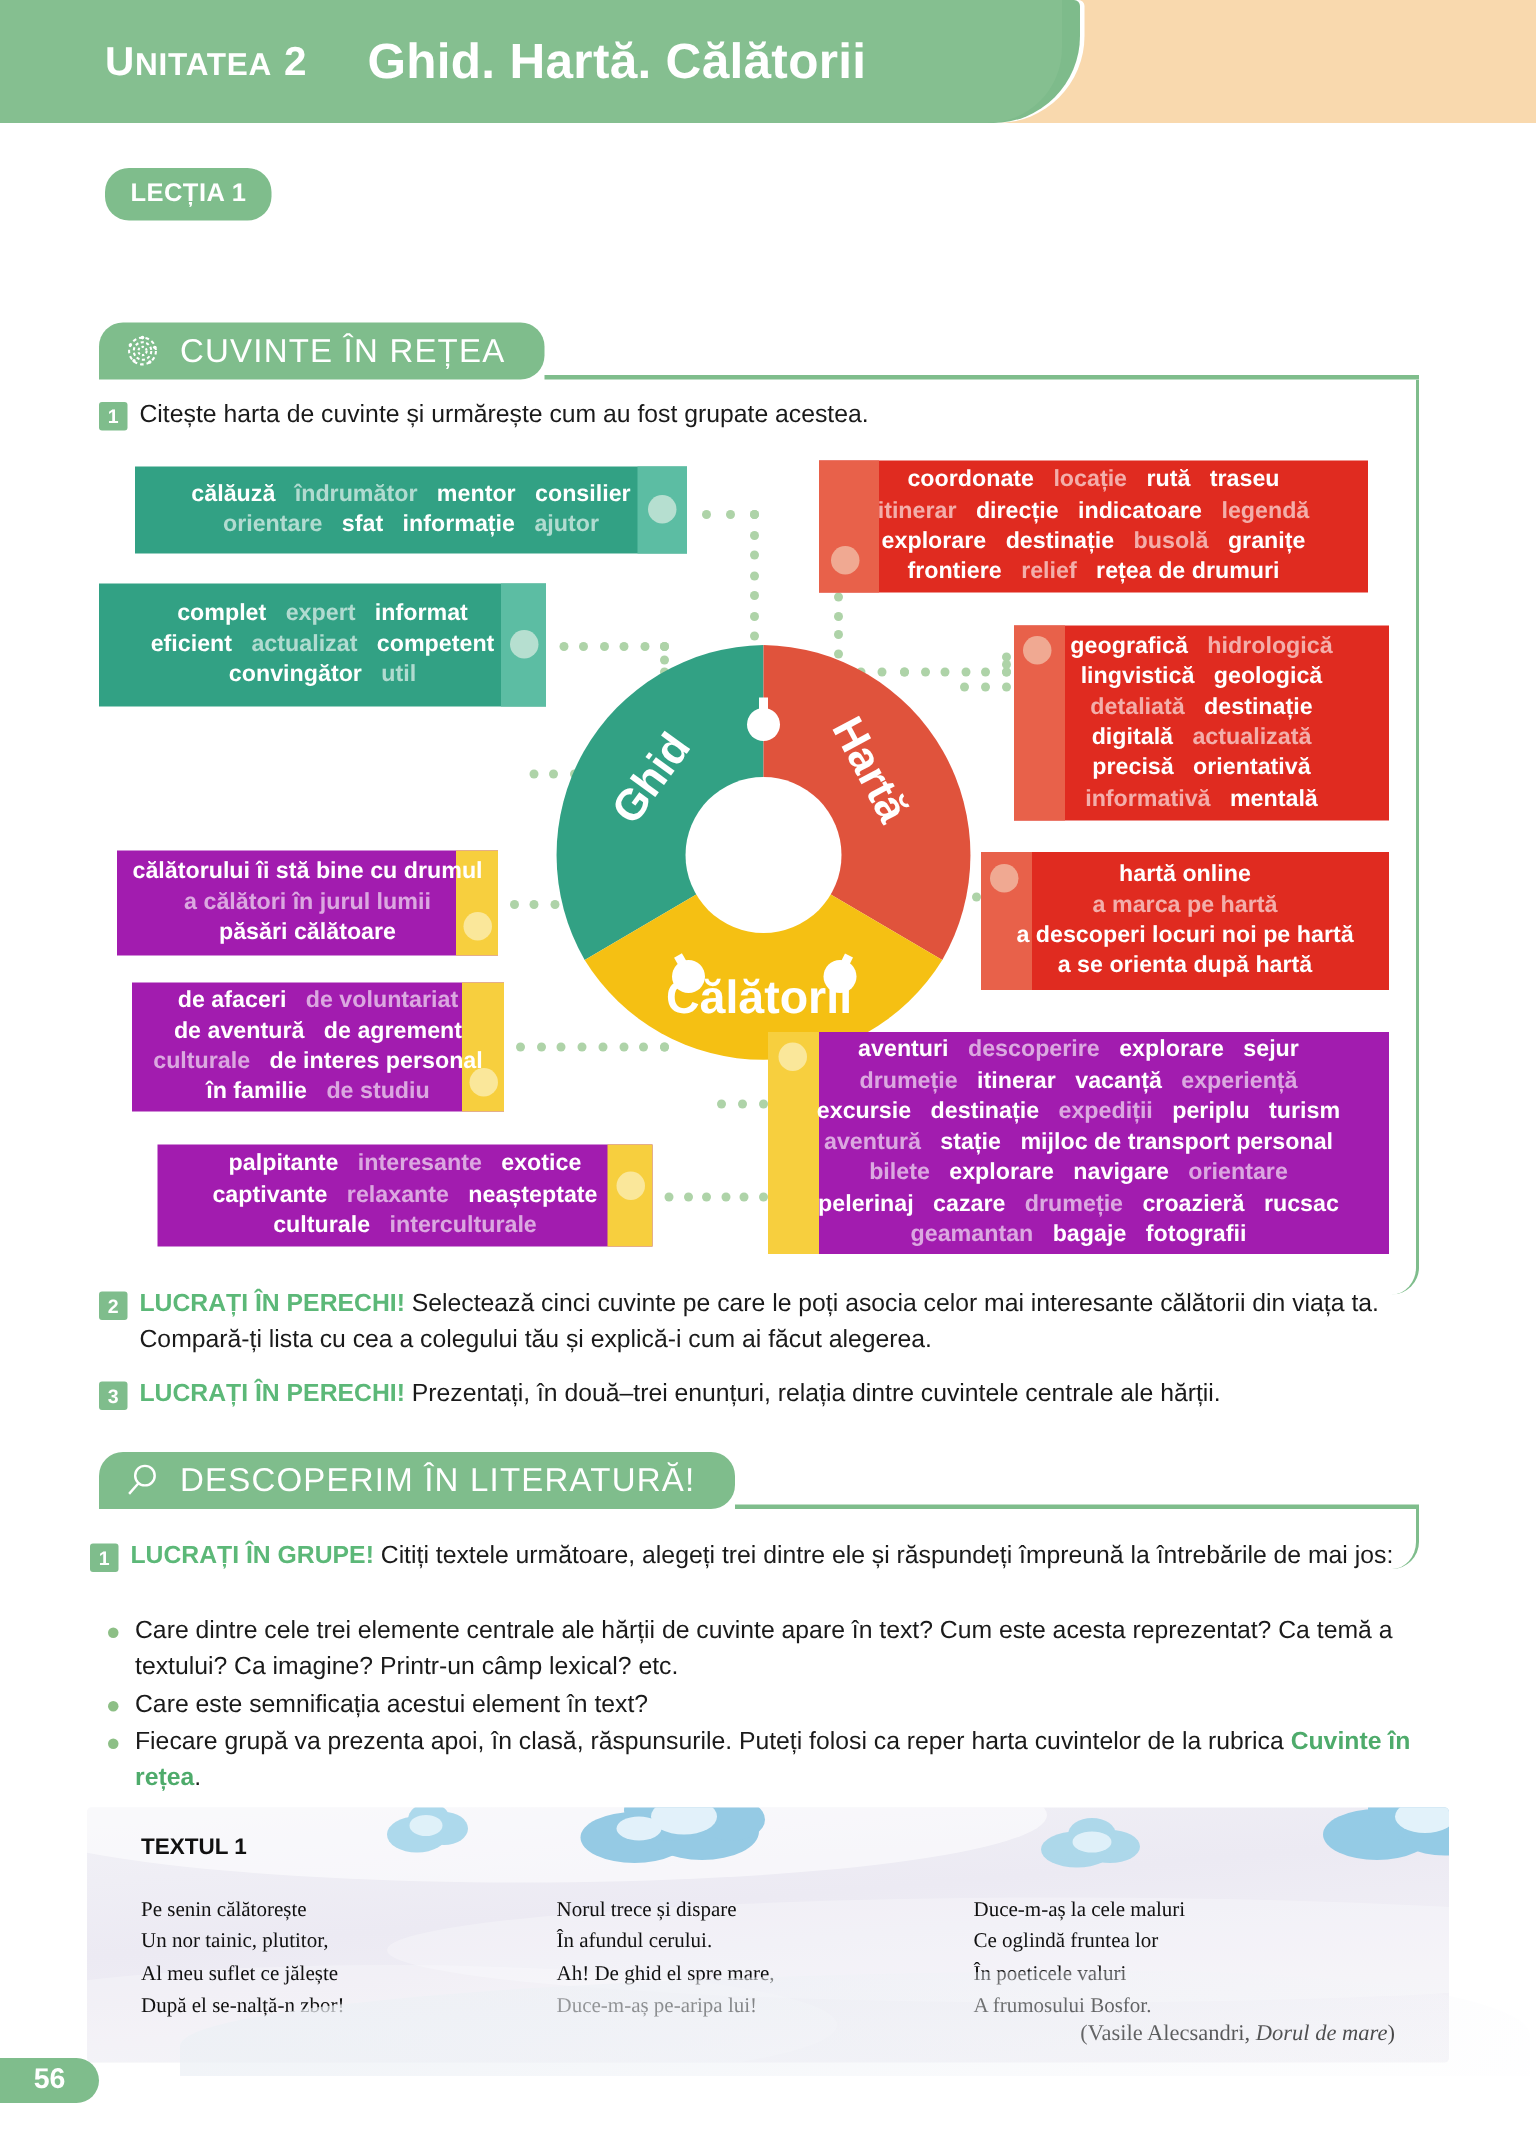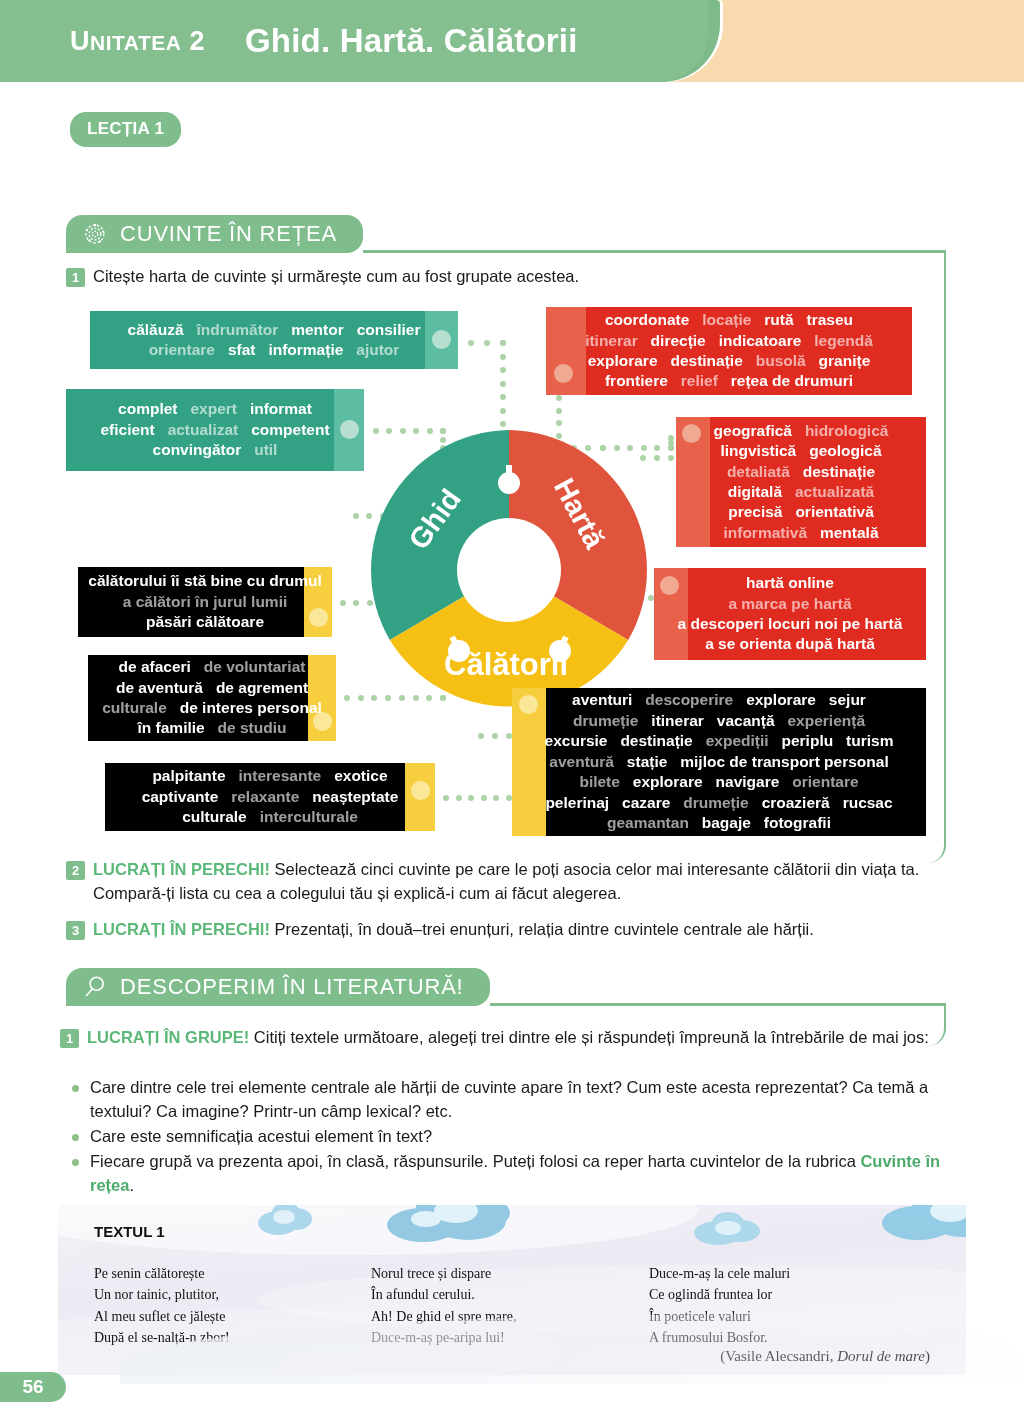--- a/index.html
+++ b/index.html
@@ -100,21 +100,21 @@
 
   
   .g-main{ background:#32a184; }
   .g-tab { background:#5cbda3; }
   .g-dot { background:#b6dfd0; }
   
   .r-main{ background:#e02b20; }
   .r-tab { background:#e8614a; }
   .r-dot { background:#f0a992; }
   
-  .y-main{ background:#000000; }
+  .y-main{ background:#a21caf; }
   .y-tab { background:#f7cf3e; }
   .y-dot { background:#fae79a; }
 
   
   .donut{ position:absolute; left:364px; top:130px; width:290px; height:290px; }
   .seg-label{
     position:absolute; color:#fff; font-weight:bold; pointer-events:none;
   }
 
   

